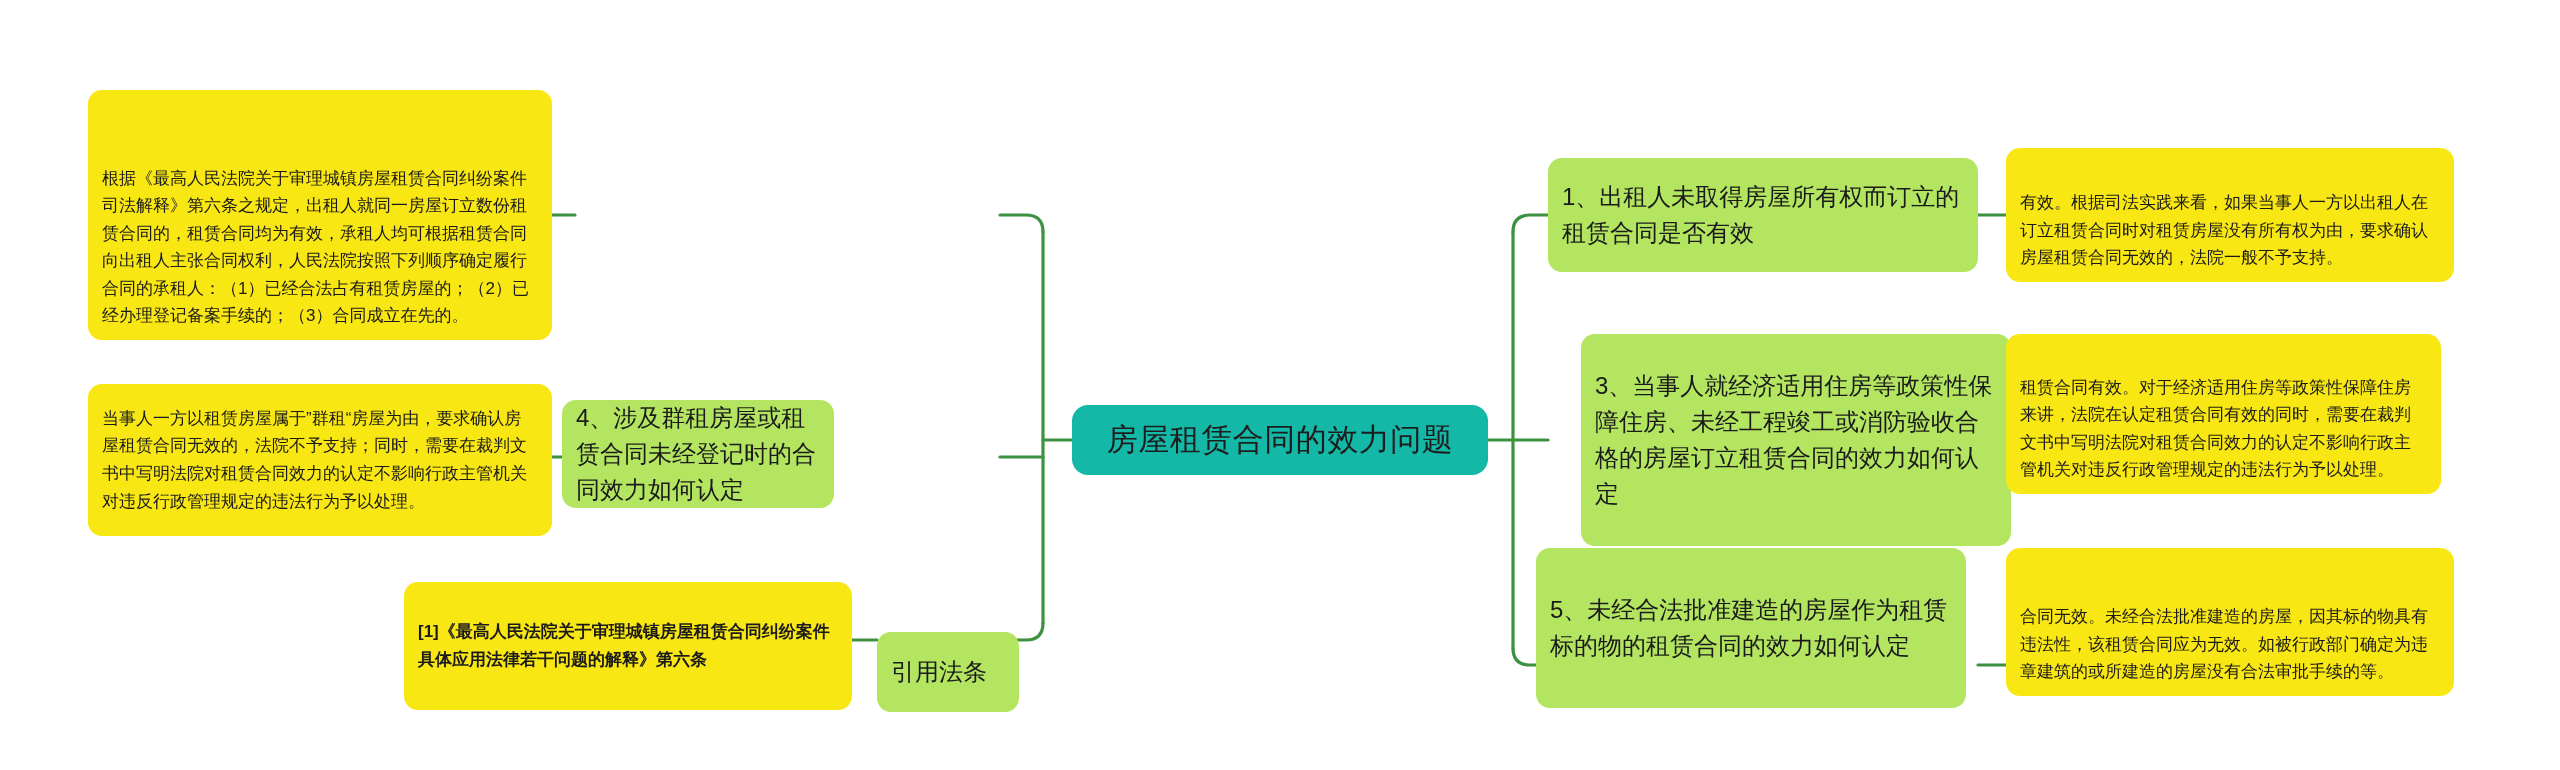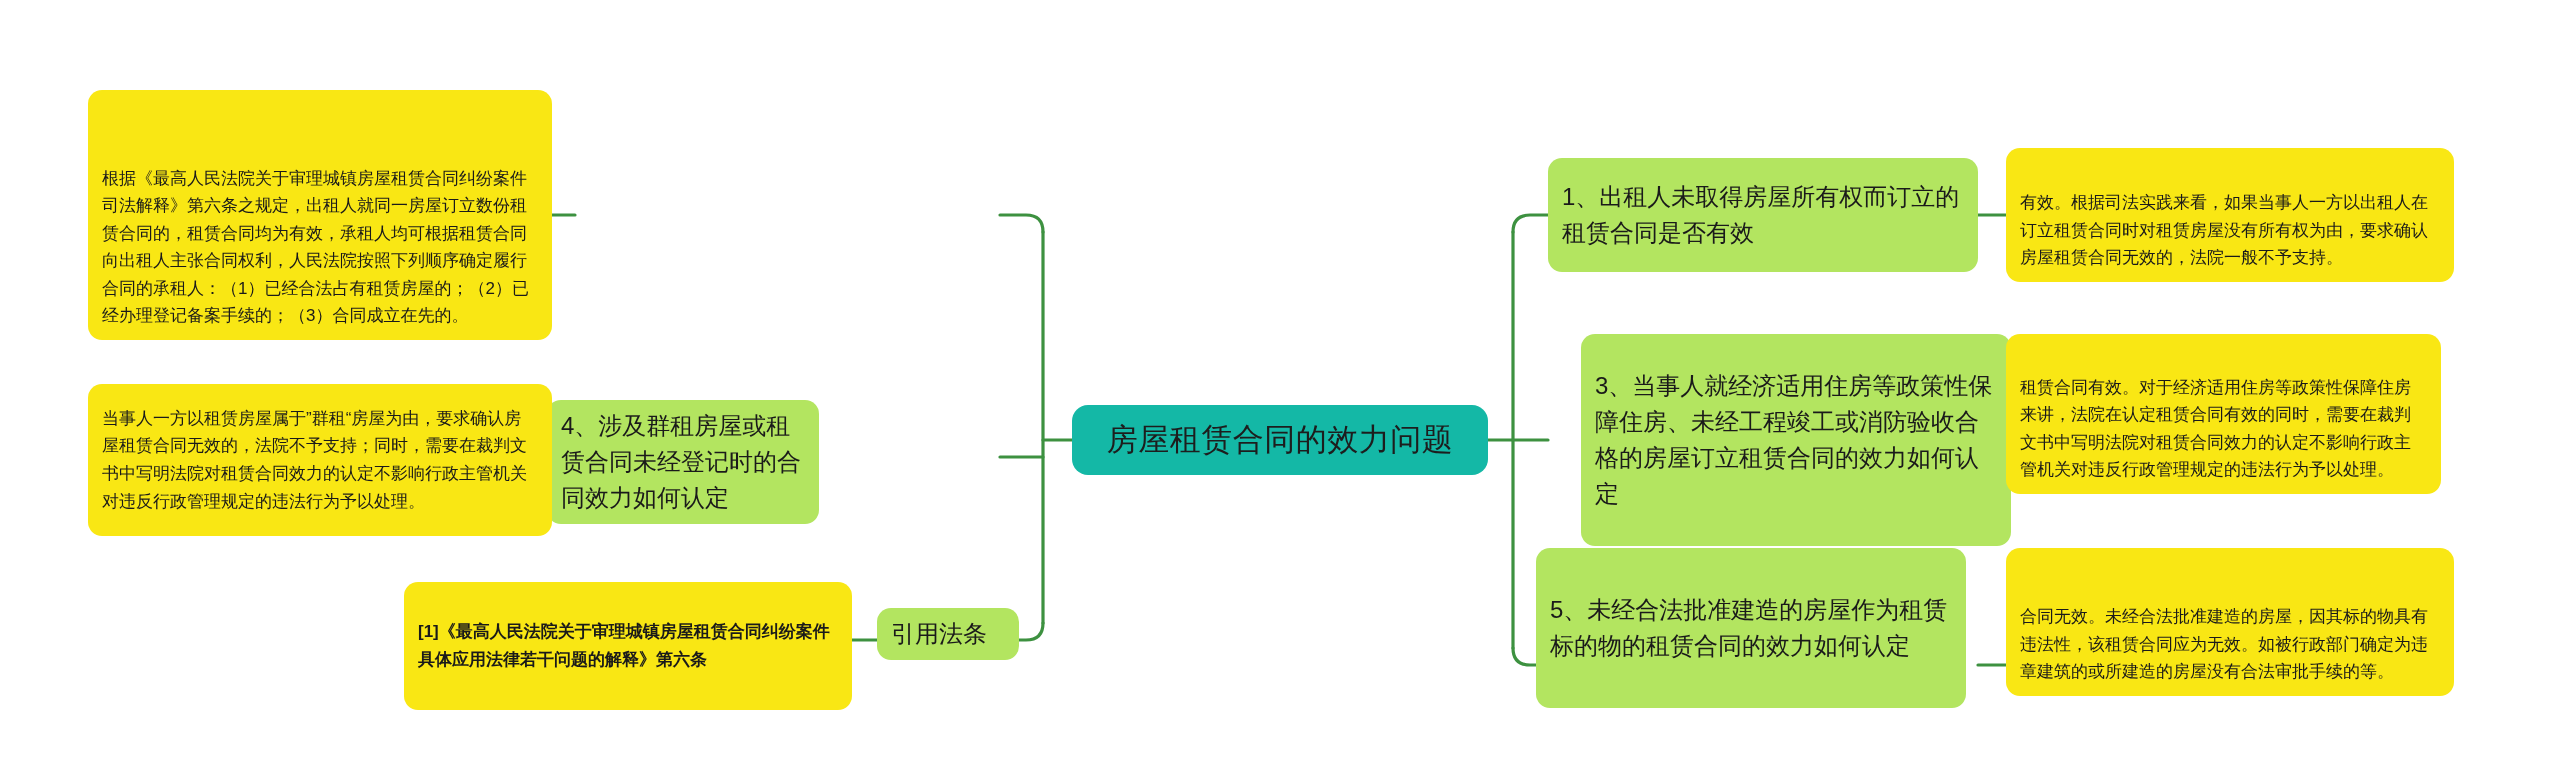--- a/index.html
+++ b/index.html
@@ -101,25 +101,25 @@
       <path d="M1978,440 H2006"></path>
       <path d="M1978,665 H2006"></path>
     </g>
   </svg>
 
   <div class="node node-root" style="left:1072px; top:405px; width:416px; height:70px;">
     <span>房屋租赁合同的效力问题</span>
   </div>
 
 
-  <div class="node node-branch" style="left:547px; top:400px; width:272px; height:124px;">
+  <div class="node node-branch" style="left:562px; top:400px; width:272px; height:108px;">
     <span>4、涉及群租房屋或租赁合同未经登记时的合同效力如何认定</span>
   </div>
 
-  <div class="node node-branch node-small" style="left:877px; top:608px; width:142px; height:52px;">
+  <div class="node node-branch node-small" style="left:877px; top:632px; width:142px; height:80px;">
     <span>引用法条</span>
   </div>
 
   <div class="node node-leaf" style="left:88px; top:90px; width:464px; height:250px;">
     <span>根据《最高人民法院关于审理城镇房屋租赁合同纠纷案件司法解释》第六条之规定，出租人就同一房屋订立数份租赁合同的，租赁合同均为有效，承租人均可根据租赁合同向出租人主张合同权利，人民法院按照下列顺序确定履行合同的承租人：（1）已经合法占有租赁房屋的；（2）已经办理登记备案手续的；（3）合同成立在先的。</span>
   </div>
 
   <div class="node node-leaf node-leaf-mid" style="left:88px; top:384px; width:464px; height:152px;">
     <span>当事人一方以租赁房屋属于”群租“房屋为由，要求确认房屋租赁合同无效的，法院不予支持；同时，需要在裁判文书中写明法院对租赁合同效力的认定不影响行政主管机关对违反行政管理规定的违法行为予以处理。</span>
   </div>

